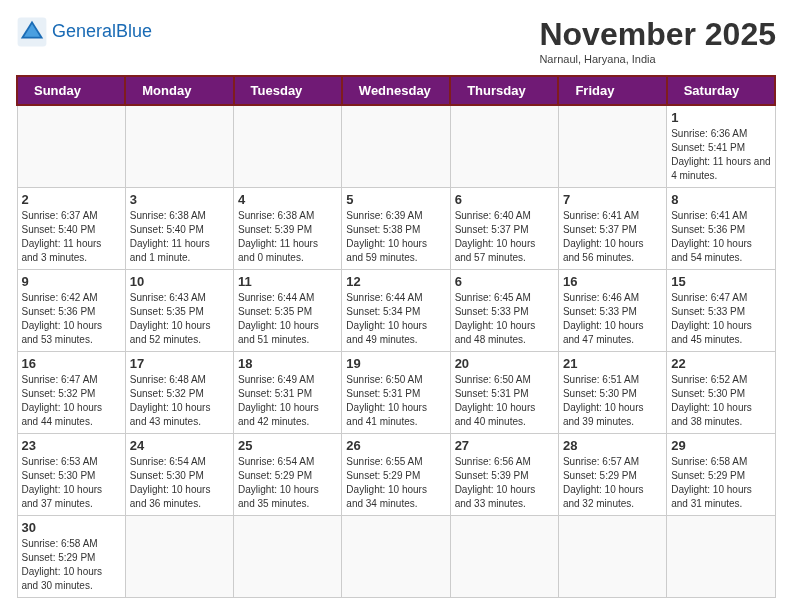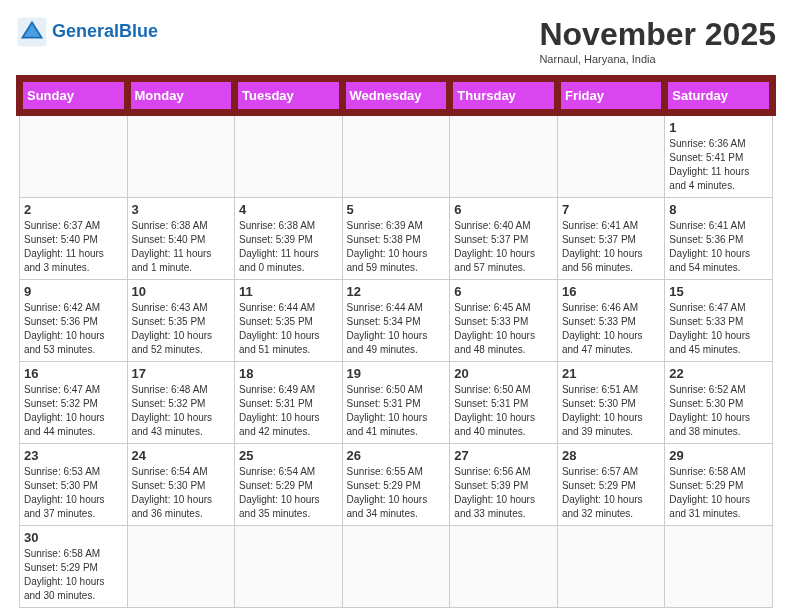--- a/index.html
+++ b/index.html
@@ -16,21 +16,21 @@
       align-items: flex-start;
       margin-bottom: 10px;
     }
     .logo {
       display: flex;
       align-items: center;
       gap: 4px;
     }
     .logo-text {
       font-size: 18px;
-      font-weight: bold;
+      font-weight: normal;
       color: #333;
       line-height: 1.1;
     }
     .logo-text span {
       color: #1a6bb5;
     }
     .logo-icon {
       width: 32px;
       height: 32px;
     }
@@ -45,27 +45,27 @@
     .location {
       font-size: 11px;
       color: #404040;
     }
     .calendar {
       width: 100%;
       border-collapse: collapse;
       border: 1px solid #ccc;
     }
     .calendar th {
-      background: #d946ef;
+      background: #701a75;
       color: #fff;
       font-size: 13px;
       font-weight: bold;
-      padding: 6px 4px;
+      padding: 6px 16px;
       text-align: left;
-      border: 7px solid #7f1d1d;
+      border: 2px solid #7f1d1d;
     }
     .calendar td {
       vertical-align: top;
       border: 1px solid #ccc;
       padding: 4px;
       font-size: 10.5px;
       color: #333;
       width: 108px;
       min-height: 80px;
     }

